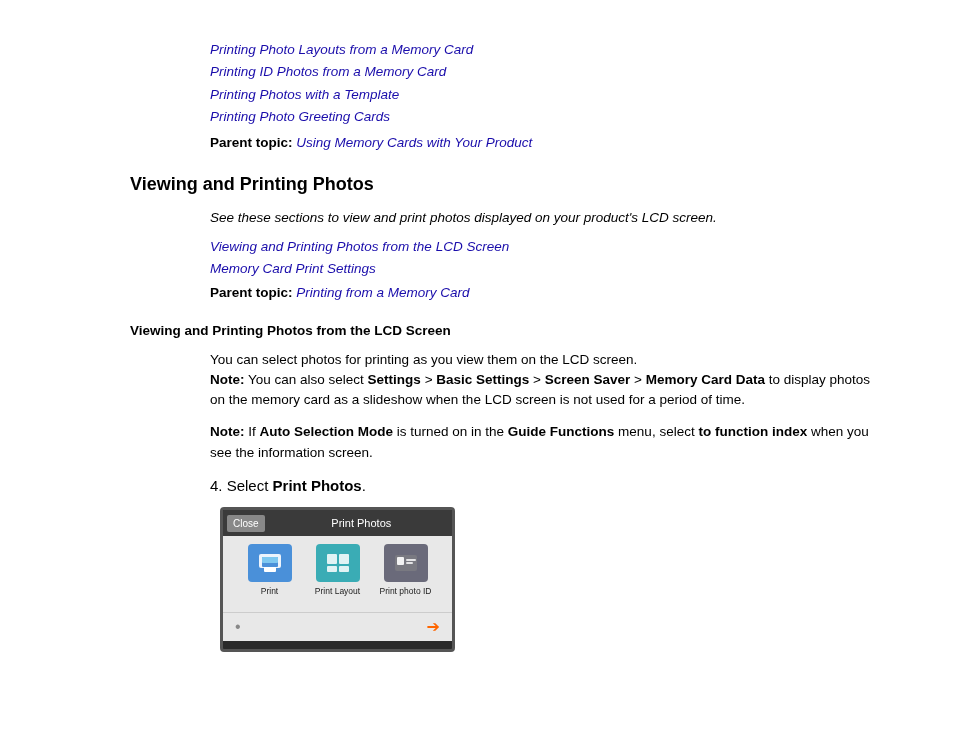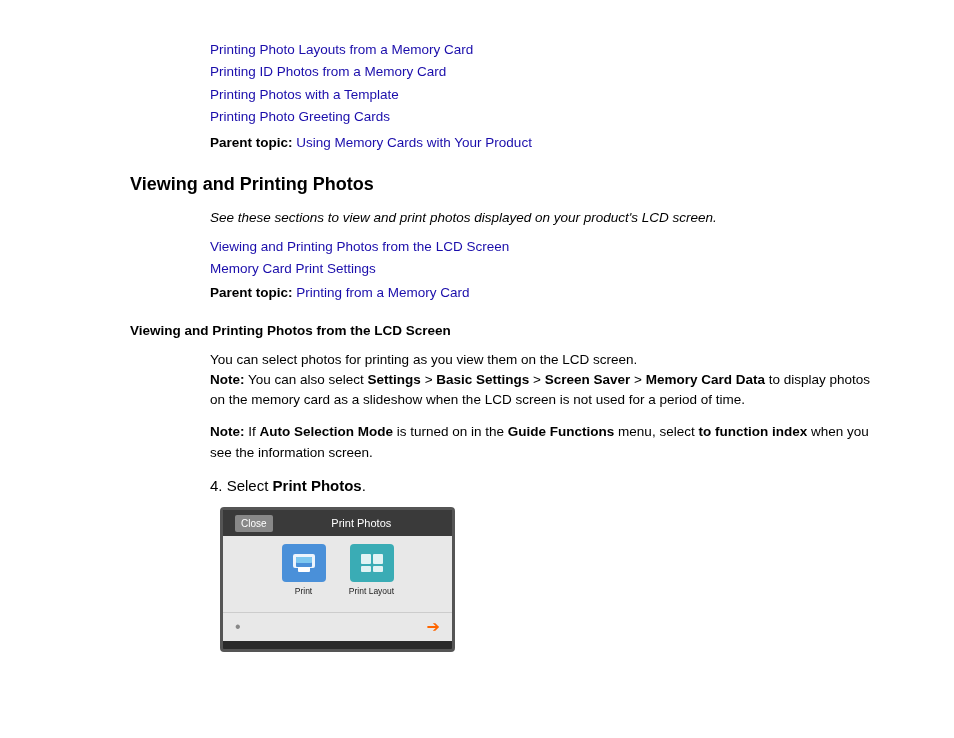--- a/index.html
+++ b/index.html
@@ -10,20 +10,21 @@
       background: #fff;
       width: 954px;
       min-height: 738px;
       padding: 40px 80px 40px 130px;
       line-height: 1.5;
     }
     a, .link {
       color: #1a0dab;
       text-decoration: none;
       cursor: pointer;
+      font-style: italic;
     }
     .toc-links {
       margin-left: 80px;
       margin-bottom: 6px;
     }
     .toc-links div {
       margin-bottom: 2px;
     }
     .parent-topic {
       margin-left: 80px;
@@ -92,21 +93,21 @@
       background: #2a2a2a;
       border: 3px solid #555;
       border-radius: 4px;
       position: relative;
       overflow: hidden;
     }
     .lcd-header {
       background: #3a3a3a;
       display: flex;
       align-items: center;
-      padding: 3px 12px;
+      padding: 3px 4px;
       height: 26px;
     }
     .lcd-close-btn {
       background: #888;
       color: #fff;
       font-size: 10px;
       padding: 1px 6px;
       border-radius: 2px;
       margin-right: 10px;
     }
@@ -261,20 +262,31 @@
               <svg width="26" height="22" viewBox="0 0 26 22">
                 <rect x="2" y="2" width="10" height="10" rx="1" fill="#fff" opacity="0.85"></rect>
                 <rect x="14" y="2" width="10" height="10" rx="1" fill="#fff" opacity="0.85"></rect>
                 <rect x="2" y="14" width="10" height="6" rx="1" fill="#fff" opacity="0.85"></rect>
                 <rect x="14" y="14" width="10" height="6" rx="1" fill="#fff" opacity="0.85"></rect>
               </svg>
             </div>
             <div class="lcd-icon-label">Print Layout</div>
           </div>
 
+          <div class="lcd-icon-item">
+            <div class="lcd-icon-box icon-gray">
+              <svg width="26" height="22" viewBox="0 0 26 22">
+                <rect x="2" y="3" width="22" height="16" rx="2" fill="#888" opacity="0.5"></rect>
+                <rect x="4" y="5" width="7" height="8" rx="1" fill="#fff" opacity="0.9"></rect>
+                <rect x="13" y="7" width="10" height="2" rx="1" fill="#fff" opacity="0.8"></rect>
+                <rect x="13" y="10" width="7" height="2" rx="1" fill="#fff" opacity="0.8"></rect>
+              </svg>
+            </div>
+            <div class="lcd-icon-label">Print photo ID</div>
+          </div>
         </div>
       </div>
 
       <div class="lcd-footer">
         <span class="lcd-dot">•</span>
         <span class="lcd-arrow">➔</span>
       </div>
     </div>
   </div>
 </div>

